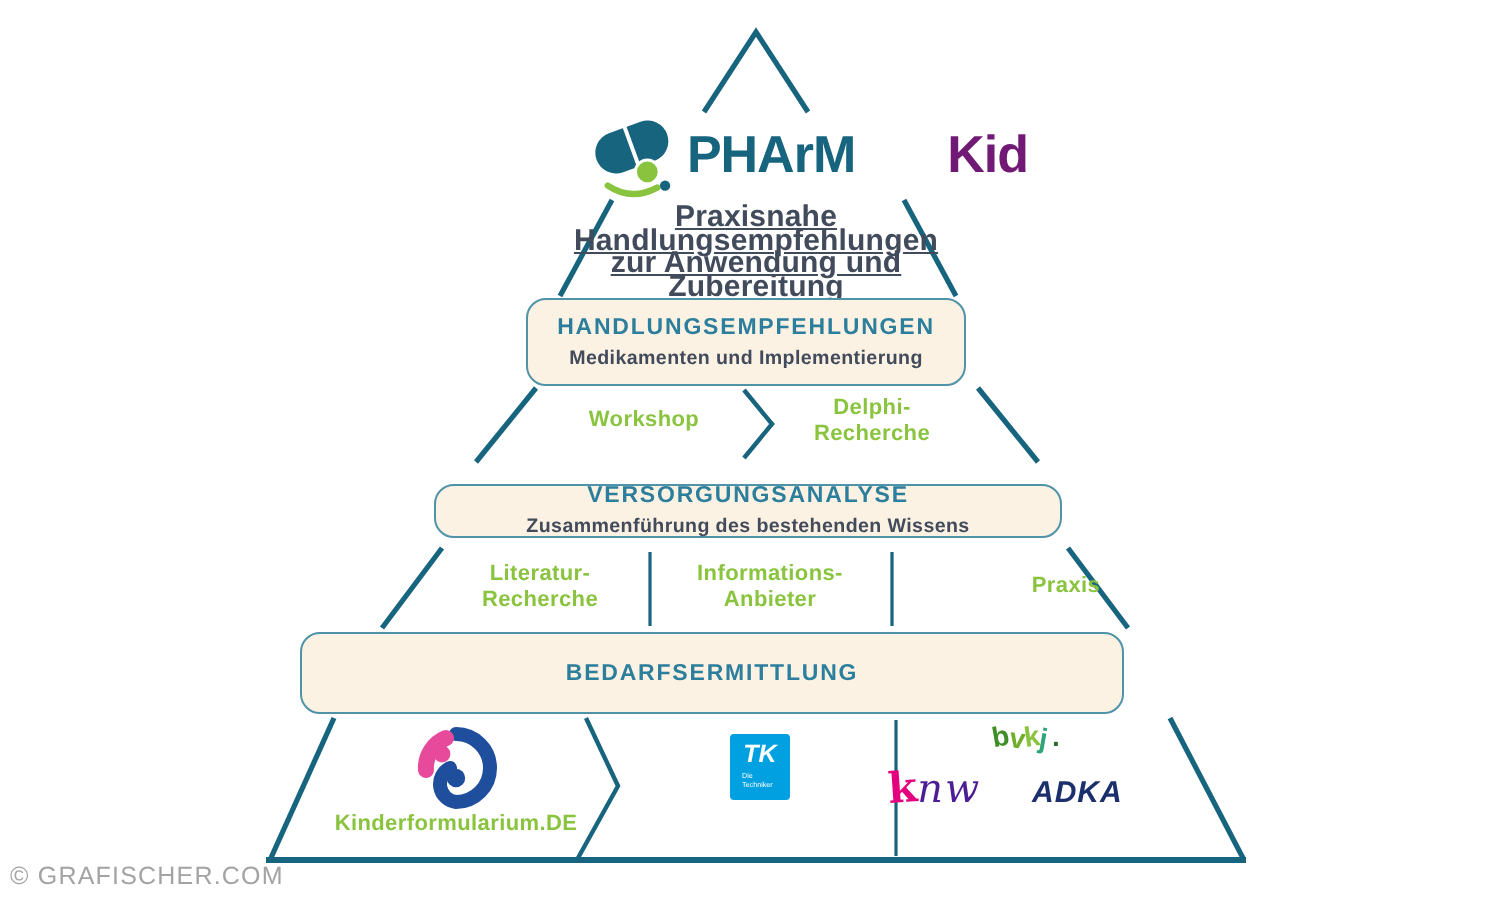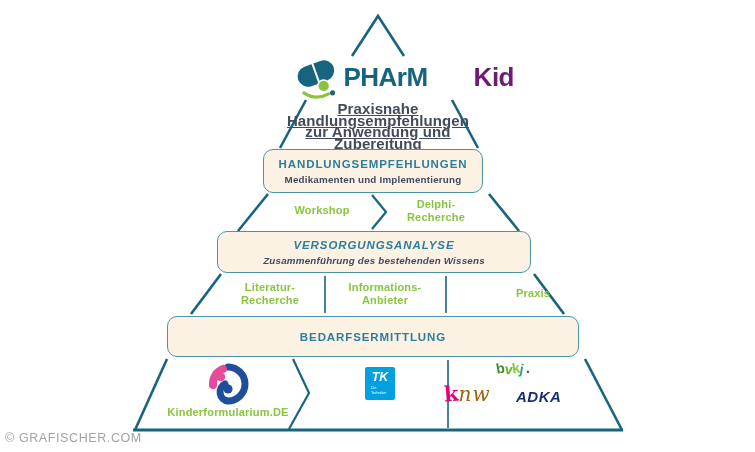--- a/index.html
+++ b/index.html
@@ -17,22 +17,22 @@
   .brand-accent{color:#701a75;padding-left:46px;}
   .tagline{left:268px;top:103px;width:220px;text-align:center;
     font-size:15px;font-weight:bold;color:#424b5c;line-height:11.5px;letter-spacing:0.1px;text-decoration:underline;}
 
   
   .level-box{
     background:#fcf2e3;border:1.5px solid #4e93a8;border-radius:10px;
     box-sizing:border-box;display:flex;flex-direction:column;justify-content:center;gap:4px;
   }
   .box1{left:263px;top:149px;width:220px;height:44px;}
-  .box2{left:217px;top:231px;width:314px;height:42px;font-style:italic;}
-  .box3{left:167px;top:316px;width:412px;height:41px;}
+  .box2{left:217px;top:242px;width:314px;height:27px;}
+  .box3{left:150px;top:316px;width:412px;height:41px;}
   .box-title{font-size:11.5px;font-weight:bold;color:#2c7e9d;letter-spacing:0.9px;text-align:center;}
   .box-sub{font-size:9.8px;font-weight:bold;color:#424b5c;letter-spacing:0.2px;text-align:center;}
 
   
   .green-label{font-size:11px;font-weight:bold;color:#8ac43f;text-align:center;line-height:13px;letter-spacing:0.2px;}
   .lbl-workshop{left:272px;top:204px;width:100px;text-align:center;}
   .lbl-delphi{left:386px;top:198px;width:100px;}
   .lbl-literatur{left:220px;top:281px;width:100px;}
   .lbl-informations{left:335px;top:281px;width:100px;}
   .lbl-praxis{left:445px;top:287px;width:100px;margin-left:38px;}
@@ -45,21 +45,21 @@
   .tk-logo{left:365px;top:367px;}
   .bvkj{left:496px;top:361px;width:70px;display:flex;align-items:flex-start;font-weight:bold;font-size:14px;line-height:14px;}
   .bvkj span{display:inline-block;}
   .bvkj .b{color:#3e8f28;transform:rotate(-10deg);}
   .bvkj .v{color:#6fae2a;transform:rotate(8deg) translateY(1px);}
   .bvkj .k{color:#8ac43f;transform:rotate(-8deg);}
   .bvkj .j{color:#2fa479;transform:rotate(10deg) translateY(1px);}
   .bvkj .dot{color:#2c6b2f;margin-left:2px;}
   .knw{left:444px;top:381px;display:flex;align-items:baseline;}
   .knw .knw-k{font-size:21px;font-weight:bold;color:#e5007d;font-family:"DejaVu Serif", serif;transform:rotate(-4deg);}
-  .knw .knw-nw{font-size:20px;font-style:italic;color:#a16207;font-family:"DejaVu Serif", serif;letter-spacing:1px;text-align:center;}
+  .knw .knw-nw{font-size:20px;font-style:italic;color:#4c1d95;font-family:"DejaVu Serif", serif;letter-spacing:1px;text-align:center;}
   .adka{left:516px;top:388px;font-size:15px;font-weight:bold;font-style:italic;color:#1b2f6d;letter-spacing:0.5px;}
 
   .copyright{left:5px;top:431px;font-size:12.5px;color:#a3a3a3;letter-spacing:0.6px;}
 </style>
 </head>
 <body>
 
 <div class="canvas">
 
   <svg class="lines" viewBox="0 0 755 452">

